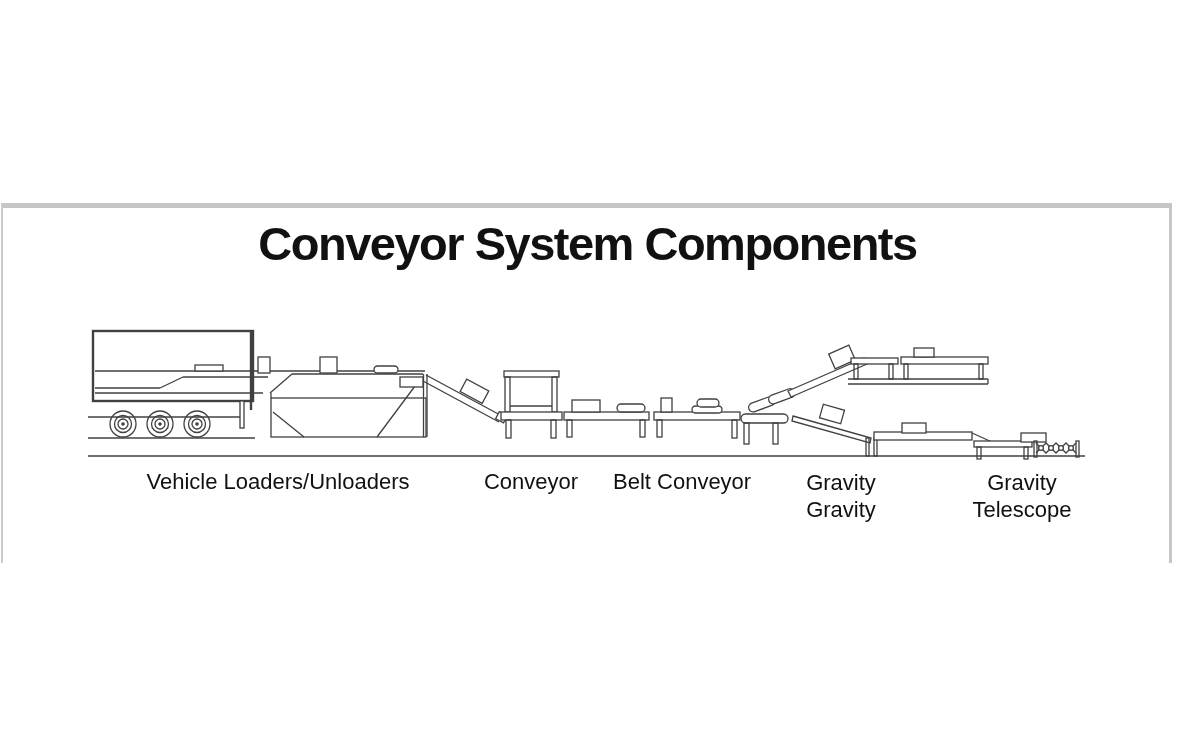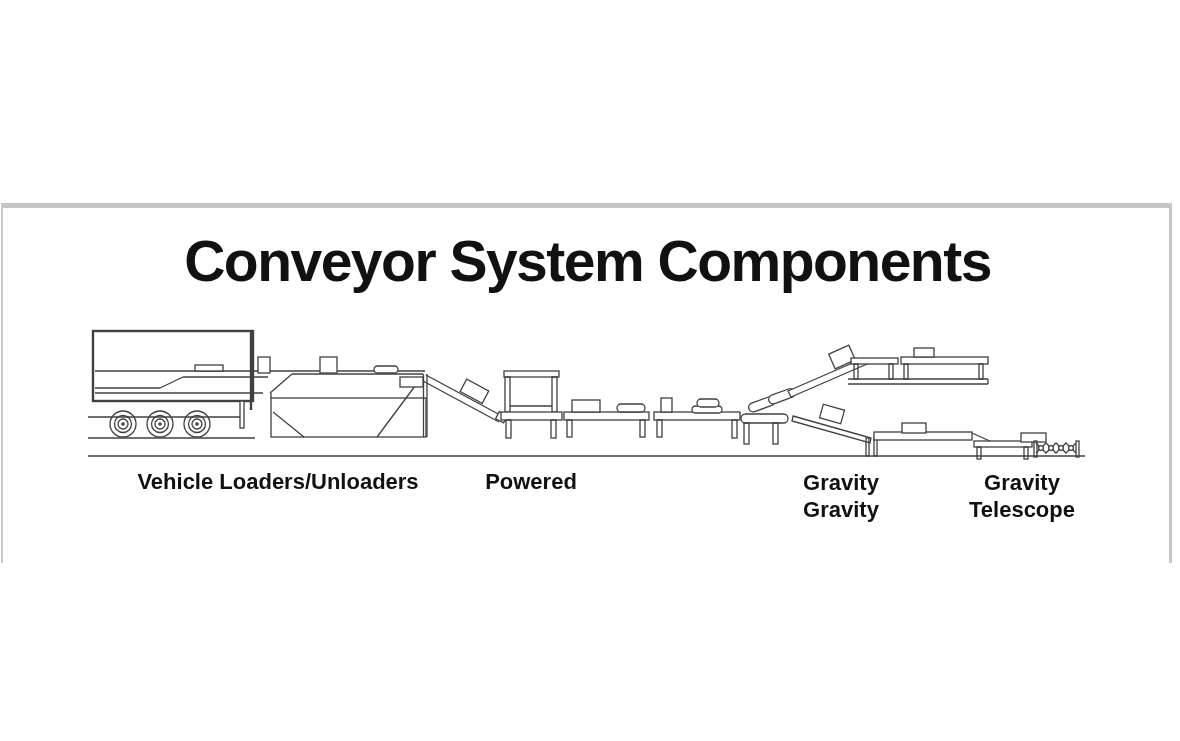--- a/index.html
+++ b/index.html
@@ -11,28 +11,27 @@
   .slide-frame{
     position:absolute;left:1px;top:203px;width:1171px;height:360px;
     box-sizing:border-box;background:#ffffff;
     border-top:5px solid #c6c6c8;
     border-left:2px solid #cbcbcd;
     border-right:3px solid #c6c6c8;
   }
   .page-title{
     position:absolute;left:0;top:216px;width:1175px;
     text-align:center;
-    font-size:57px;font-weight:bold;letter-spacing:-1.5px;
+    font-size:47px;font-weight:bold;letter-spacing:-1.5px;
     color:#111111;
-    margin-top:12px;
   }
   .diagram-svg{position:absolute;left:0;top:0;}
   .label{
     position:absolute;
-    font-size:22px;font-weight:bold;line-height:27px;
+    font-size:22px;font-weight:normal;line-height:27px;
     color:#111111;white-space:nowrap;
   }
   .label.center{transform:translateX(-50%);text-align:center;}
   
   .ln{stroke:#404040;fill:none;stroke-width:1.3px;}
   .ln2{stroke:#404040;fill:none;stroke-width:2.4px;}
   .wf{stroke:#404040;fill:#ffffff;stroke-width:1.3px;}
 </style>
 </head>
 <body>
@@ -182,24 +181,25 @@
     <rect class="ln" x="1034" y="441" width="3" height="16"></rect>
     <rect class="ln" x="1076" y="441" width="3" height="16"></rect>
   </g>
 </svg>
 
 <div class="label center" style="left:278px;top:468px">
   <div>Vehicle Loaders/Unloaders</div>
 </div>
 
 <div class="label center" style="left:531px;top:468px">
-  <div>Powered</div>
+  <div>Conveyor</div>
 </div>
 
 <div class="label" style="left:613px;top:468px">
+  <div>Belt Conveyor</div>
 </div>
 
 <div class="label center" style="left:841px;top:469px">
   <div>Gravity</div>
   <div>Gravity</div>
 </div>
 
 <div class="label center" style="left:1022px;top:469px">
   <div>Gravity</div>
   <div>Telescope</div>

